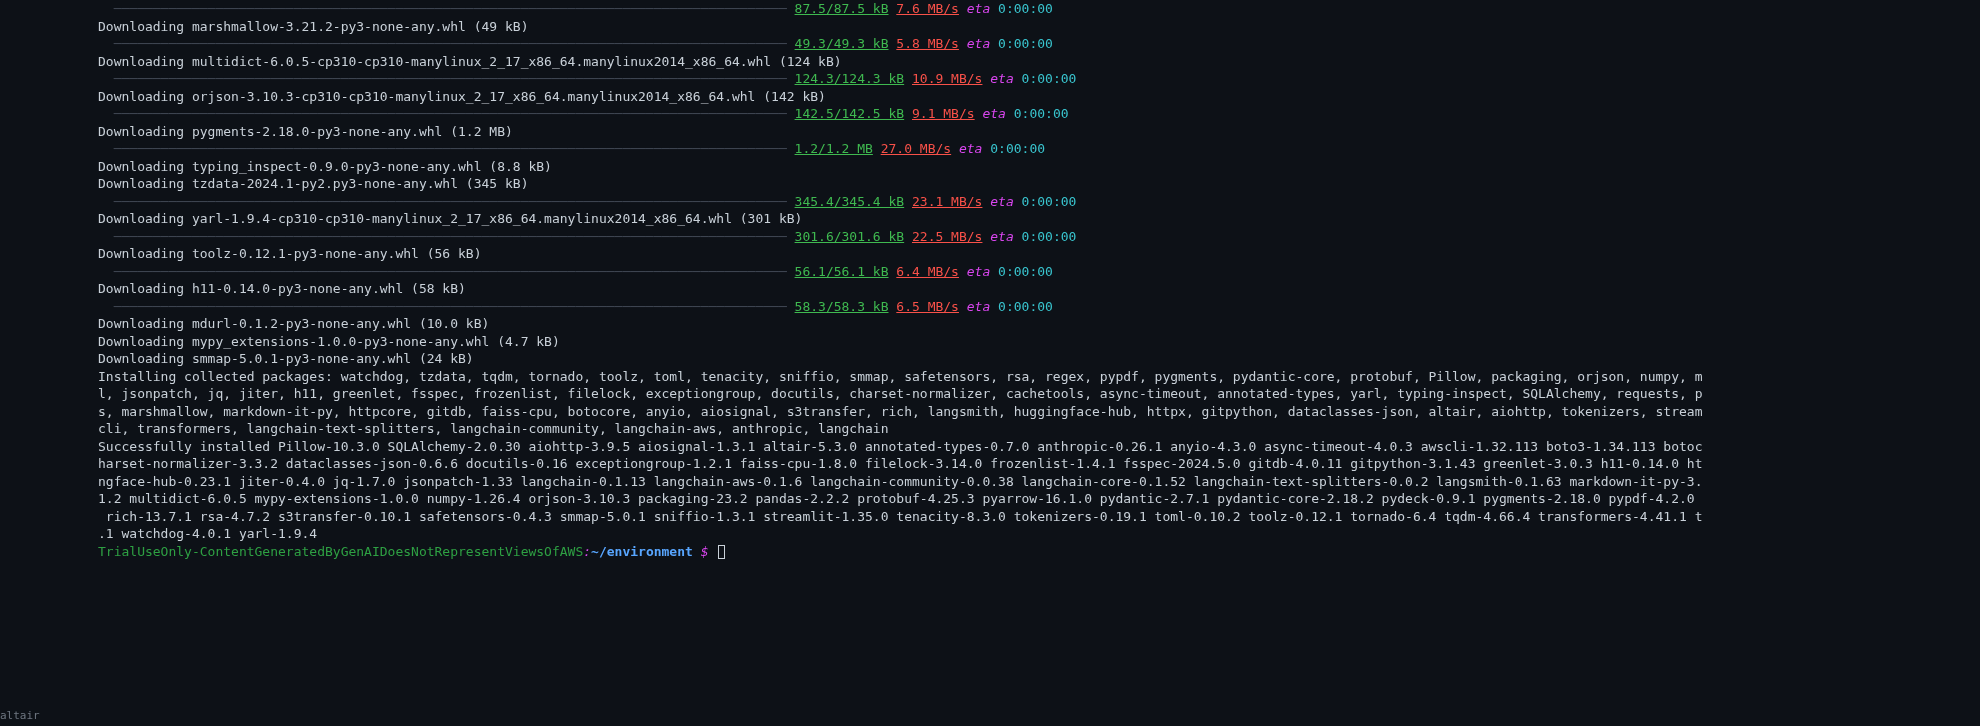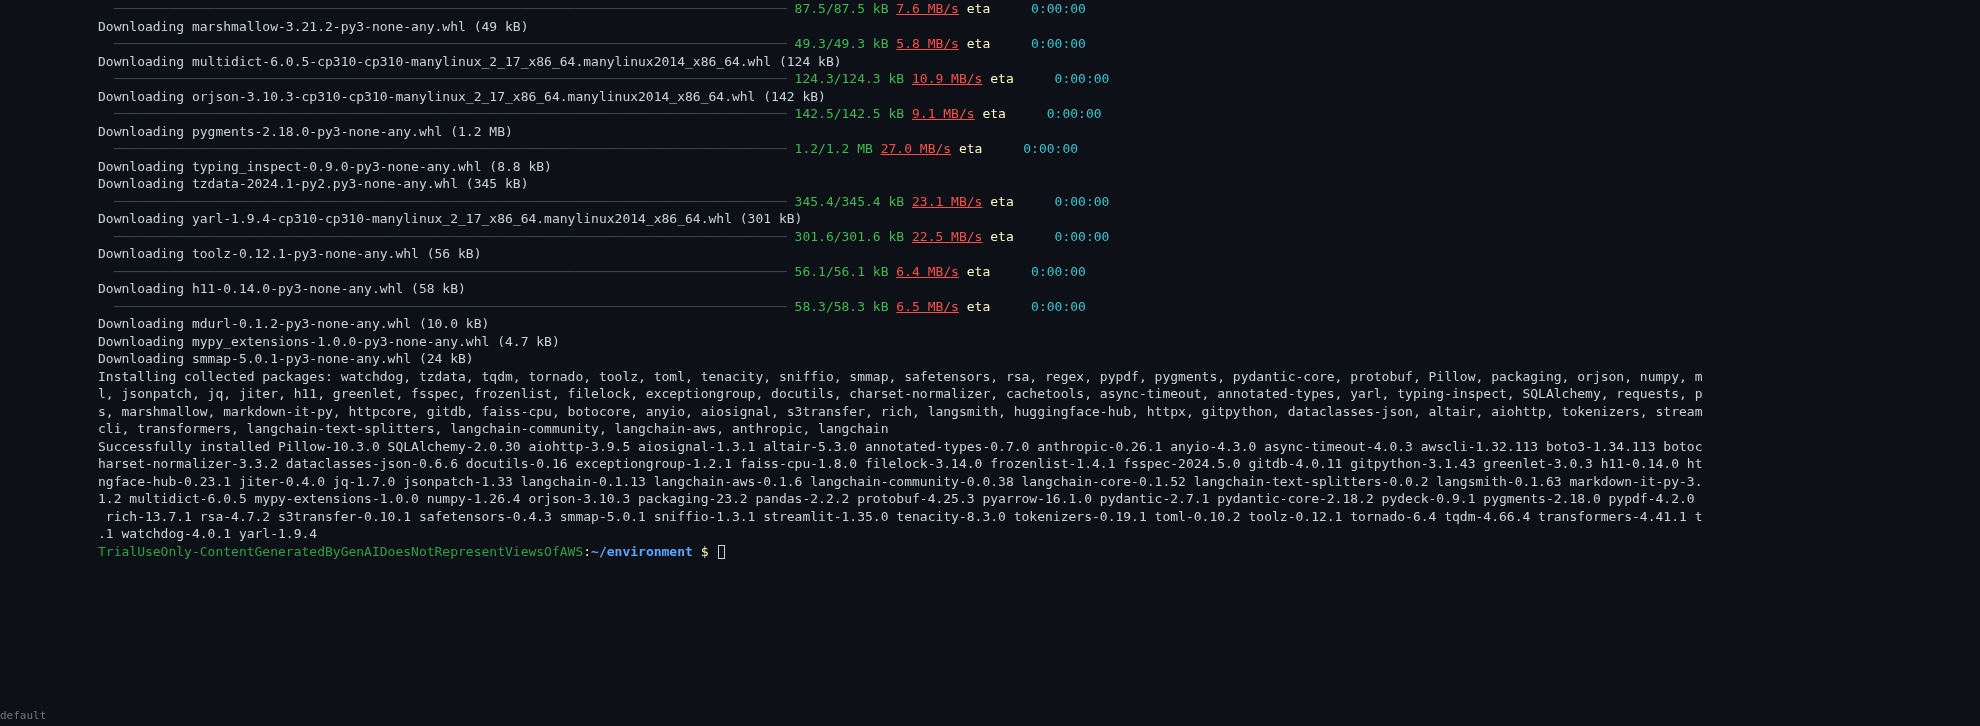--- a/index.html
+++ b/index.html
@@ -18,24 +18,24 @@
     white-space: pre;
     letter-spacing: 0px;
   }
   .line { display: block; }
   .bar-wrap { display: block; }
   .bar-seg {
     display: inline-block;
     color: #3d4450;
     letter-spacing: 0px;
   }
-  .g { color: #3fb950; }
+  .g { color: #3fb950; text-decoration: underline; }
   .r { color: #f85149; text-decoration: underline; }
-  .c { color: #39c5cf; margin-left: 33px; }
-  .w { color: #fef9c3; }
+  .c { color: #39c5cf; }
+  .w { color: #d946ef; font-style: italic; }
   .bg { color: #2ea043; font-weight: normal; }
   .bb { color: #58a6ff; font-weight: bold; }
   .cursor {
     display: inline-block;
     width: 7px;
     height: 14px;
     border: 1px solid #c9d1d9;
     vertical-align: text-bottom;
     margin-left: 2px;
   }
@@ -44,13 +44,13 @@
     left: 0;
     bottom: 2px;
     color: #6e7681;
     font-size: 11px;
   }
 </style>
 </head>
 <body>
 
 <div class="terminal" id="term"><span class="line bar-wrap"><span class="bar-seg">  ────────────────────────────────────────────────────────────────────────────────────── </span><span class="g">87.5/87.5 kB</span> <span class="r">7.6 MB/s</span><span class="w"> eta </span><span class="c">0:00:00</span></span><span class="line">Downloading marshmallow-3.21.2-py3-none-any.whl (49 kB)</span><span class="line bar-wrap"><span class="bar-seg">  ────────────────────────────────────────────────────────────────────────────────────── </span><span class="g">49.3/49.3 kB</span> <span class="r">5.8 MB/s</span><span class="w"> eta </span><span class="c">0:00:00</span></span><span class="line">Downloading multidict-6.0.5-cp310-cp310-manylinux_2_17_x86_64.manylinux2014_x86_64.whl (124 kB)</span><span class="line bar-wrap"><span class="bar-seg">  ────────────────────────────────────────────────────────────────────────────────────── </span><span class="g">124.3/124.3 kB</span> <span class="r">10.9 MB/s</span><span class="w"> eta </span><span class="c">0:00:00</span></span><span class="line">Downloading orjson-3.10.3-cp310-cp310-manylinux_2_17_x86_64.manylinux2014_x86_64.whl (142 kB)</span><span class="line bar-wrap"><span class="bar-seg">  ────────────────────────────────────────────────────────────────────────────────────── </span><span class="g">142.5/142.5 kB</span> <span class="r">9.1 MB/s</span><span class="w"> eta </span><span class="c">0:00:00</span></span><span class="line">Downloading pygments-2.18.0-py3-none-any.whl (1.2 MB)</span><span class="line bar-wrap"><span class="bar-seg">  ────────────────────────────────────────────────────────────────────────────────────── </span><span class="g">1.2/1.2 MB</span> <span class="r">27.0 MB/s</span><span class="w"> eta </span><span class="c">0:00:00</span></span><span class="line">Downloading typing_inspect-0.9.0-py3-none-any.whl (8.8 kB)</span><span class="line">Downloading tzdata-2024.1-py2.py3-none-any.whl (345 kB)</span><span class="line bar-wrap"><span class="bar-seg">  ────────────────────────────────────────────────────────────────────────────────────── </span><span class="g">345.4/345.4 kB</span> <span class="r">23.1 MB/s</span><span class="w"> eta </span><span class="c">0:00:00</span></span><span class="line">Downloading yarl-1.9.4-cp310-cp310-manylinux_2_17_x86_64.manylinux2014_x86_64.whl (301 kB)</span><span class="line bar-wrap"><span class="bar-seg">  ────────────────────────────────────────────────────────────────────────────────────── </span><span class="g">301.6/301.6 kB</span> <span class="r">22.5 MB/s</span><span class="w"> eta </span><span class="c">0:00:00</span></span><span class="line">Downloading toolz-0.12.1-py3-none-any.whl (56 kB)</span><span class="line bar-wrap"><span class="bar-seg">  ────────────────────────────────────────────────────────────────────────────────────── </span><span class="g">56.1/56.1 kB</span> <span class="r">6.4 MB/s</span><span class="w"> eta </span><span class="c">0:00:00</span></span><span class="line">Downloading h11-0.14.0-py3-none-any.whl (58 kB)</span><span class="line bar-wrap"><span class="bar-seg">  ────────────────────────────────────────────────────────────────────────────────────── </span><span class="g">58.3/58.3 kB</span> <span class="r">6.5 MB/s</span><span class="w"> eta </span><span class="c">0:00:00</span></span><span class="line">Downloading mdurl-0.1.2-py3-none-any.whl (10.0 kB)</span><span class="line">Downloading mypy_extensions-1.0.0-py3-none-any.whl (4.7 kB)</span><span class="line">Downloading smmap-5.0.1-py3-none-any.whl (24 kB)</span><span class="line">Installing collected packages: watchdog, tzdata, tqdm, tornado, toolz, toml, tenacity, sniffio, smmap, safetensors, rsa, regex, pypdf, pygments, pydantic-core, protobuf, Pillow, packaging, orjson, numpy, m</span><span class="line">l, jsonpatch, jq, jiter, h11, greenlet, fsspec, frozenlist, filelock, exceptiongroup, docutils, charset-normalizer, cachetools, async-timeout, annotated-types, yarl, typing-inspect, SQLAlchemy, requests, p</span><span class="line">s, marshmallow, markdown-it-py, httpcore, gitdb, faiss-cpu, botocore, anyio, aiosignal, s3transfer, rich, langsmith, huggingface-hub, httpx, gitpython, dataclasses-json, altair, aiohttp, tokenizers, stream</span><span class="line">cli, transformers, langchain-text-splitters, langchain-community, langchain-aws, anthropic, langchain</span><span class="line">Successfully installed Pillow-10.3.0 SQLAlchemy-2.0.30 aiohttp-3.9.5 aiosignal-1.3.1 altair-5.3.0 annotated-types-0.7.0 anthropic-0.26.1 anyio-4.3.0 async-timeout-4.0.3 awscli-1.32.113 boto3-1.34.113 botoc</span><span class="line">harset-normalizer-3.3.2 dataclasses-json-0.6.6 docutils-0.16 exceptiongroup-1.2.1 faiss-cpu-1.8.0 filelock-3.14.0 frozenlist-1.4.1 fsspec-2024.5.0 gitdb-4.0.11 gitpython-3.1.43 greenlet-3.0.3 h11-0.14.0 ht</span><span class="line">ngface-hub-0.23.1 jiter-0.4.0 jq-1.7.0 jsonpatch-1.33 langchain-0.1.13 langchain-aws-0.1.6 langchain-community-0.0.38 langchain-core-0.1.52 langchain-text-splitters-0.0.2 langsmith-0.1.63 markdown-it-py-3.</span><span class="line">1.2 multidict-6.0.5 mypy-extensions-1.0.0 numpy-1.26.4 orjson-3.10.3 packaging-23.2 pandas-2.2.2 protobuf-4.25.3 pyarrow-16.1.0 pydantic-2.7.1 pydantic-core-2.18.2 pydeck-0.9.1 pygments-2.18.0 pypdf-4.2.0 </span><span class="line"> rich-13.7.1 rsa-4.7.2 s3transfer-0.10.1 safetensors-0.4.3 smmap-5.0.1 sniffio-1.3.1 streamlit-1.35.0 tenacity-8.3.0 tokenizers-0.19.1 toml-0.10.2 toolz-0.12.1 tornado-6.4 tqdm-4.66.4 transformers-4.41.1 t</span><span class="line">.1 watchdog-4.0.1 yarl-1.9.4</span><span class="line"><span class="bg">TrialUseOnly-ContentGeneratedByGenAIDoesNotRepresentViewsOfAWS</span><span class="w">:</span><span class="bb">~/environment</span><span class="w"> $ </span><span class="cursor"></span></span></div>
-<div class="faded">default</div>
+<div class="faded">altair</div>
 
 </body></html>

